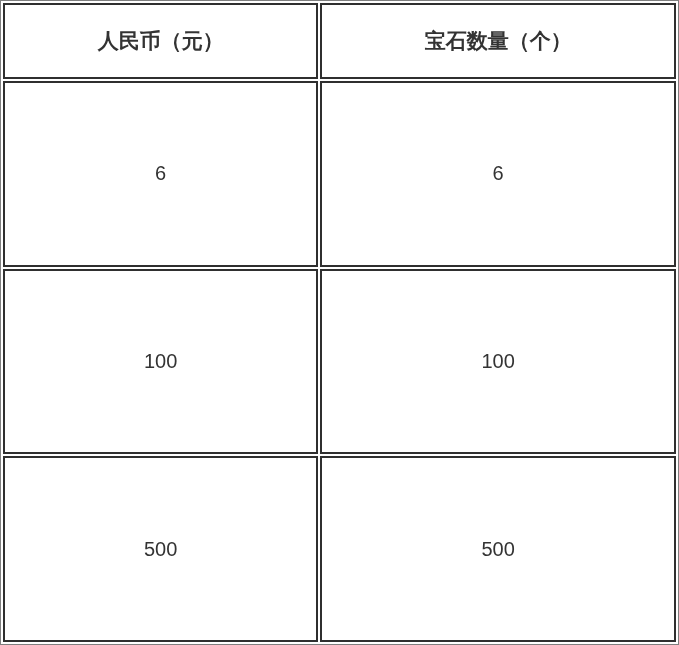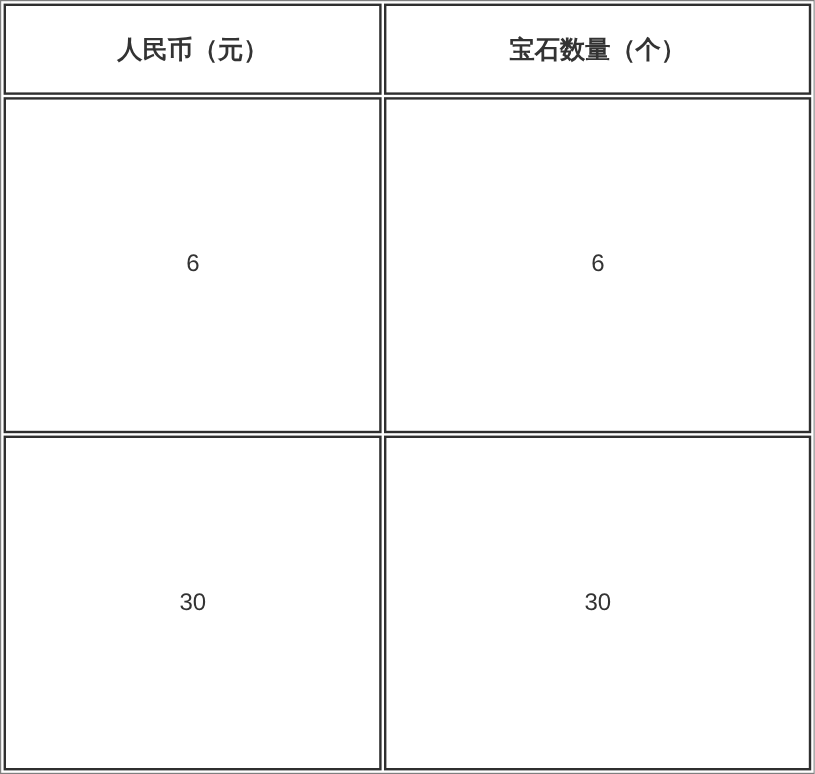--- a/index.html
+++ b/index.html
@@ -67,18 +67,22 @@
         <th>人民币（元）</th>
         <th>宝石数量（个）</th>
       </tr>
     </thead>
     <tbody id="table-body">
         <tr>
           <td>6</td>
           <td>6</td>
         </tr>
         <tr>
-          <td>30</td>
-          <td>30</td>
+          <td>100</td>
+          <td>100</td>
+        </tr>
+        <tr>
+          <td>500</td>
+          <td>500</td>
         </tr>
       </tbody>
   </table>
 </div>
 
 </body></html>

